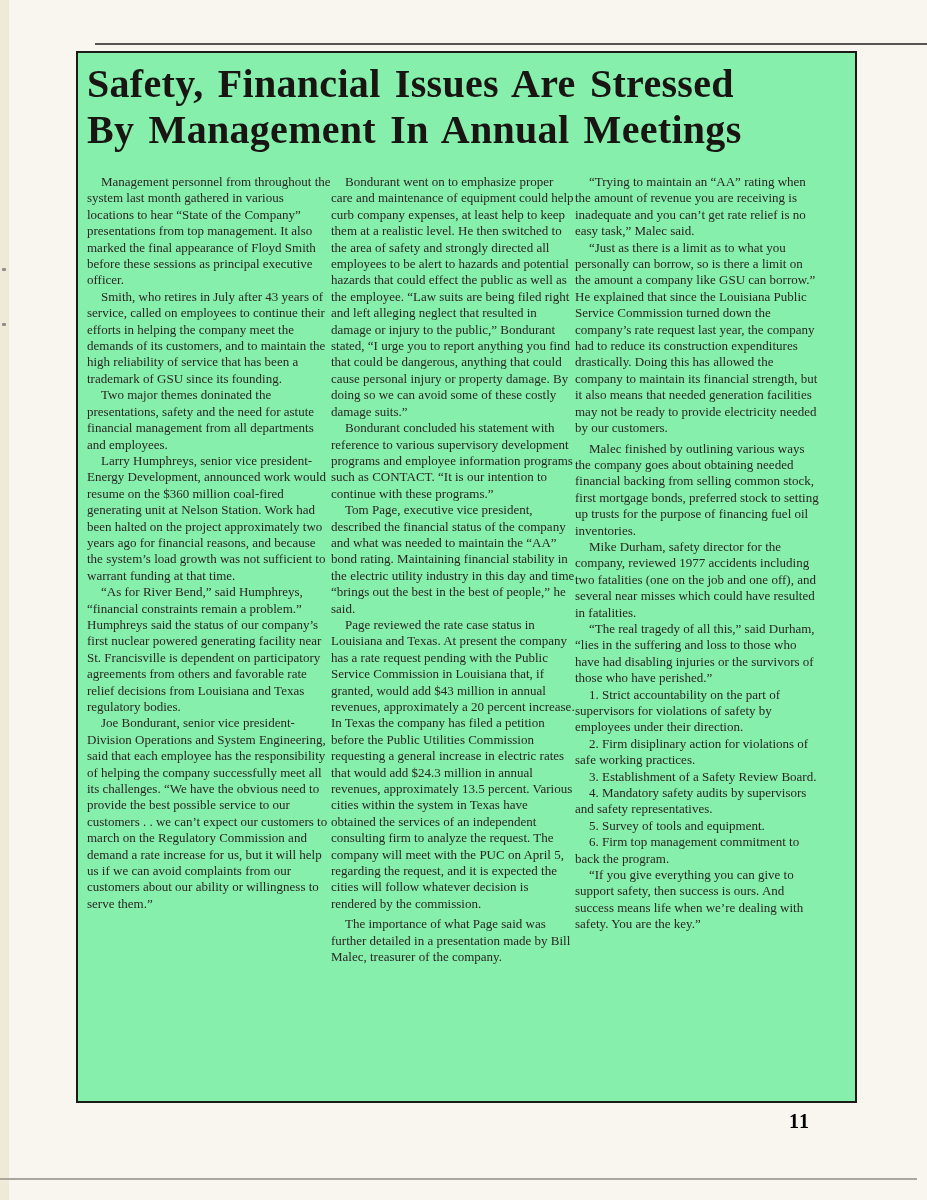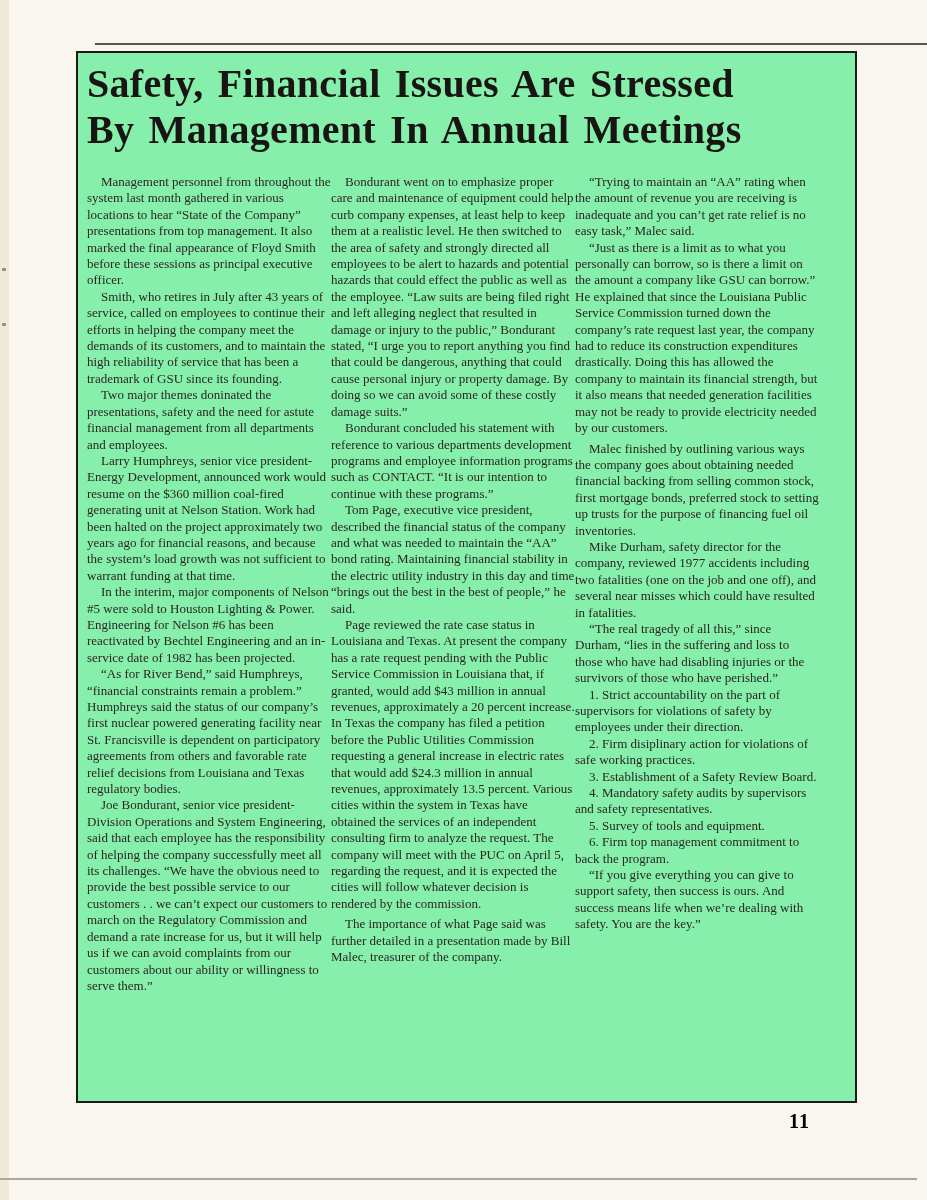--- a/index.html
+++ b/index.html
@@ -65,37 +65,36 @@
   <h1 class="headline">
     <span>Safety, Financial Issues Are Stressed</span>
     <span>By Management In Annual Meetings</span>
   </h1>
   <div class="cols">
     <div class="col">
         <p class="para">Management personnel from throughout the system last month gathered in various locations to hear “State of the Company” presentations from top management. It also marked the final appearance of Floyd Smith before these sessions as principal executive officer.</p>
         <p class="para">Smith, who retires in July after 43 years of service, called on employees to continue their efforts in helping the company meet the demands of its customers, and to maintain the high reliability of service that has been a trademark of GSU since its founding.</p>
         <p class="para">Two major themes doninated the presentations, safety and the need for astute financial management from all departments and employees.</p>
         <p class="para">Larry Humphreys, senior vice president-Energy Development, announced work would resume on the $360 million coal-fired generating unit at Nelson Station. Work had been halted on the project approximately two years ago for financial reasons, and because the system’s load growth was not sufficient to warrant funding at that time.</p>
-        <p class="para">In the interim, major components of Nelson #5 were sold to Houston Lighting &amp; Power. Engineering for Nelson #6 has been reactivated by Bechtel Engineering and an in-service date of 1982 has been projected.</p>
         <p class="para">“As for River Bend,” said Humphreys, “financial constraints remain a problem.” Humphreys said the status of our company’s first nuclear powered generating facility near St. Francisville is dependent on participatory agreements from others and favorable rate relief decisions from Louisiana and Texas regulatory bodies.</p>
         <p class="para">Joe Bondurant, senior vice president-Division Operations and System Engineering, said that each employee has the responsibility of helping the company successfully meet all its challenges. “We have the obvious need to provide the best possible service to our customers . . we can’t expect our customers to march on the Regulatory Commission and demand a rate increase for us, but it will help us if we can avoid complaints from our customers about our ability or willingness to serve them.”</p>
       </div>
     <div class="col">
         <p class="para">Bondurant went on to emphasize proper care and maintenance of equipment could help curb company expenses, at least help to keep them at a realistic level. He then switched to the area of safety and strongly directed all employees to be alert to hazards and potential hazards that could effect the public as well as the employee. “Law suits are being filed right and left alleging neglect that resulted in damage or injury to the public,” Bondurant stated, “I urge you to report anything you find that could be dangerous, anything that could cause personal injury or property damage. By doing so we can avoid some of these costly damage suits.”</p>
-        <p class="para">Bondurant concluded his statement with reference to various departments development programs and employee information programs such as CONTACT. “It is our intention to continue with these programs.”</p>
+        <p class="para">Bondurant concluded his statement with reference to various supervisory development programs and employee information programs such as CONTACT. “It is our intention to continue with these programs.”</p>
         <p class="para">Tom Page, executive vice president, described the financial status of the company and what was needed to maintain the “AA” bond rating. Maintaining financial stability in the electric utility industry in this day and time “brings out the best in the best of people,” he said.</p>
         <p class="para">Page reviewed the rate case status in Louisiana and Texas. At present the company has a rate request pending with the Public Service Commission in Louisiana that, if granted, would add $43 million in annual revenues, approximately a 20 percent increase. In Texas the company has filed a petition before the Public Utilities Commission requesting a general increase in electric rates that would add $24.3 million in annual revenues, approximately 13.5 percent. Various cities within the system in Texas have obtained the services of an independent consulting firm to analyze the request. The company will meet with the PUC on April 5, regarding the request, and it is expected the cities will follow whatever decision is rendered by the commission.</p>
         <p class="para space-before">The importance of what Page said was further detailed in a presentation made by Bill Malec, treasurer of the company.</p>
       </div>
     <div class="col">
         <p class="para">“Trying to maintain an “AA” rating when the amount of revenue you are receiving is inadequate and you can’t get rate relief is no easy task,” Malec said.</p>
         <p class="para">“Just as there is a limit as to what you personally can borrow, so is there a limit on the amount a company like GSU can borrow.” He explained that since the Louisiana Public Service Commission turned down the company’s rate request last year, the company had to reduce its construction expenditures drastically. Doing this has allowed the company to maintain its financial strength, but it also means that needed generation facilities may not be ready to provide electricity needed by our customers.</p>
         <p class="para space-before">Malec finished by outlining various ways the company goes about obtaining needed financial backing from selling common stock, first mortgage bonds, preferred stock to setting up trusts for the purpose of financing fuel oil inventories.</p>
         <p class="para">Mike Durham, safety director for the company, reviewed 1977 accidents including two fatalities (one on the job and one off), and several near misses which could have resulted in fatalities.</p>
-        <p class="para">“The real tragedy of all this,” since Durham, “lies in the suffering and loss to those who have had disabling injuries or the survivors of those who have perished.”</p>
+        <p class="para">“The real tragedy of all this,” said Durham, “lies in the suffering and loss to those who have had disabling injuries or the survivors of those who have perished.”</p>
         <p class="para">1. Strict accountability on the part of supervisors for violations of safety by employees under their direction.</p>
         <p class="para">2. Firm disiplinary action for violations of safe working practices.</p>
         <p class="para">3. Establishment of a Safety Review Board.</p>
         <p class="para">4. Mandatory safety audits by supervisors and safety representatives.</p>
         <p class="para">5. Survey of tools and equipment.</p>
         <p class="para">6. Firm top management commitment to back the program.</p>
         <p class="para">“If you give everything you can give to support safety, then success is ours. And success means life when we’re dealing with safety. You are the key.”</p>
       </div>
   </div>
 </div>

